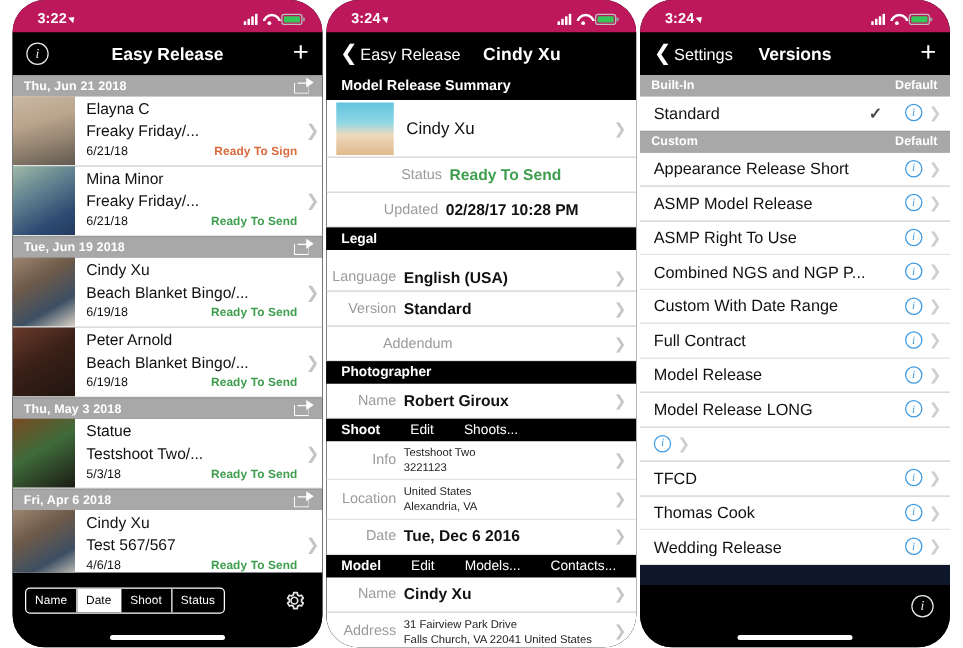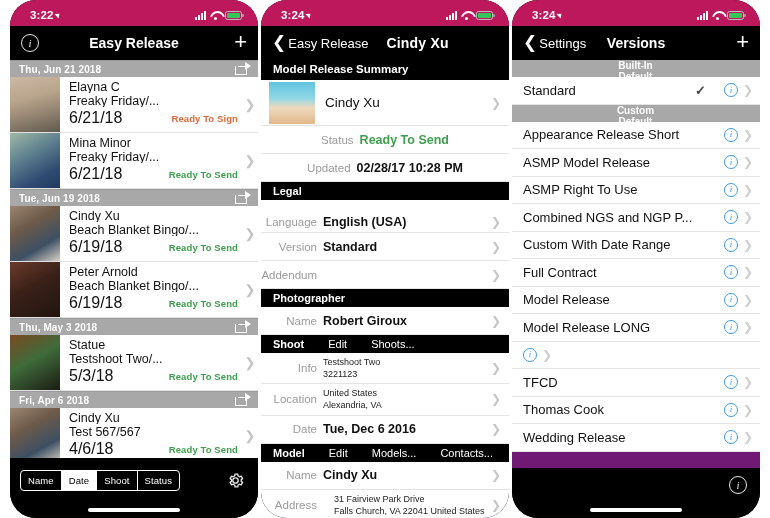--- a/index.html
+++ b/index.html
@@ -170,21 +170,21 @@
     color: #fff;
     font-size: 11.5px;
     font-weight: bold;
     padding: 3px 12px 5px;
     flex: none;
   }
 
   
   .screen {
     flex: 1;
-    background: #701a75;
+    background: #0f172a;
     overflow: hidden;
     position: relative;
   }
 
   
   .date-header {
     background: #a8a8a8;
     color: #fff;
     font-size: 10px;
     font-weight: bold;
@@ -257,21 +257,21 @@
     white-space: nowrap;
     overflow: hidden;
     line-height: 1.42;
   }
   .rel-bottom {
     display: flex;
     align-items: center;
     justify-content: space-between;
     line-height: 1.42;
   }
-  .rel-date { font-size: 16px; color: #111; }
+  .rel-date { font-size: 10px; color: #111; }
   .rel-status { font-size: 9.5px; font-weight: bold; letter-spacing: .1px; }
   .st-send { color: #3e9e4e; }
   .st-sign { color: #d96a3c; }
   .rel-chev {
     width: 16px;
     flex: none;
     display: flex;
     align-items: center;
     justify-content: center;
     color: #c4c4c4;
@@ -392,21 +392,20 @@
   .grp-header {
     background: #a8a8a8;
     color: #fff;
     font-size: 10px;
     font-weight: bold;
     height: 17px;
     display: flex;
     align-items: center;
     justify-content: space-between;
     padding: 0 10px 0 9px;
-    flex-direction: column;
   }
   .ver-row {
     display: flex;
     align-items: center;
     height: 27.5px;
     border-bottom: 1px solid #e4e4e4;
     background: #fff;
     padding: 0 7px 0 11px;
   }
   .ver-name {
@@ -655,21 +654,21 @@
           <span class="sum-label" style="width: 62px;">Language</span>
           <span class="sum-value bold" style="white-space: pre-line;">English (USA)</span>
           <span class="chev-r">❯</span>
         </div>
         <div class="sum-row" style="padding: 3px 8px 3px 0px;">
           <span class="sum-label" style="width: 62px;">Version</span>
           <span class="sum-value bold" style="white-space: pre-line;">Standard</span>
           <span class="chev-r">❯</span>
         </div>
         <div class="sum-row" style="padding: 3px 8px 3px 0px;">
-          <span class="sum-label" style="width: 62px;">Addendum</span>
+          <span class="sum-label" style="width: 62px; margin-left: 45px;">Addendum</span>
           <span class="sum-value" style="white-space: pre-line;"></span>
           <span class="chev-r">❯</span>
         </div>
         <div class="sec-header">
           <span>Photographer</span>
         </div>
         <div class="sum-row" style="padding: 3px 8px 3px 0px;">
           <span class="sum-label" style="width: 62px;">Name</span>
           <span class="sum-value bold" style="white-space: pre-line;">Robert Giroux</span>
           <span class="chev-r">❯</span>
@@ -702,21 +701,21 @@
           <span class="act">Models...</span>
           <span class="act">Contacts...</span>
         </div>
         <div class="sum-row" style="padding: 3px 8px 3px 0px;">
           <span class="sum-label" style="width: 62px;">Name</span>
           <span class="sum-value bold" style="white-space: pre-line;">Cindy Xu</span>
           <span class="chev-r">❯</span>
         </div>
         <div class="sum-row" style="padding: 3px 8px 11px 0px;">
           <span class="sum-label" style="width: 62px;">Address</span>
-          <span class="sum-value small" style="white-space: pre-line; margin-left: 11px;">31 Fairview Park Drive
+          <span class="sum-value small" style="white-space: pre-line;">31 Fairview Park Drive
 Falls Church, VA 22041 United States</span>
           <span class="chev-r">❯</span>
         </div>
         <div class="sum-row" style="padding: 3px 8px 3px 0px;"></div>
       </div>
   </div>
 
   <div class="phone p3">
     <div class="statusbar">
       <div class="sb-time">

